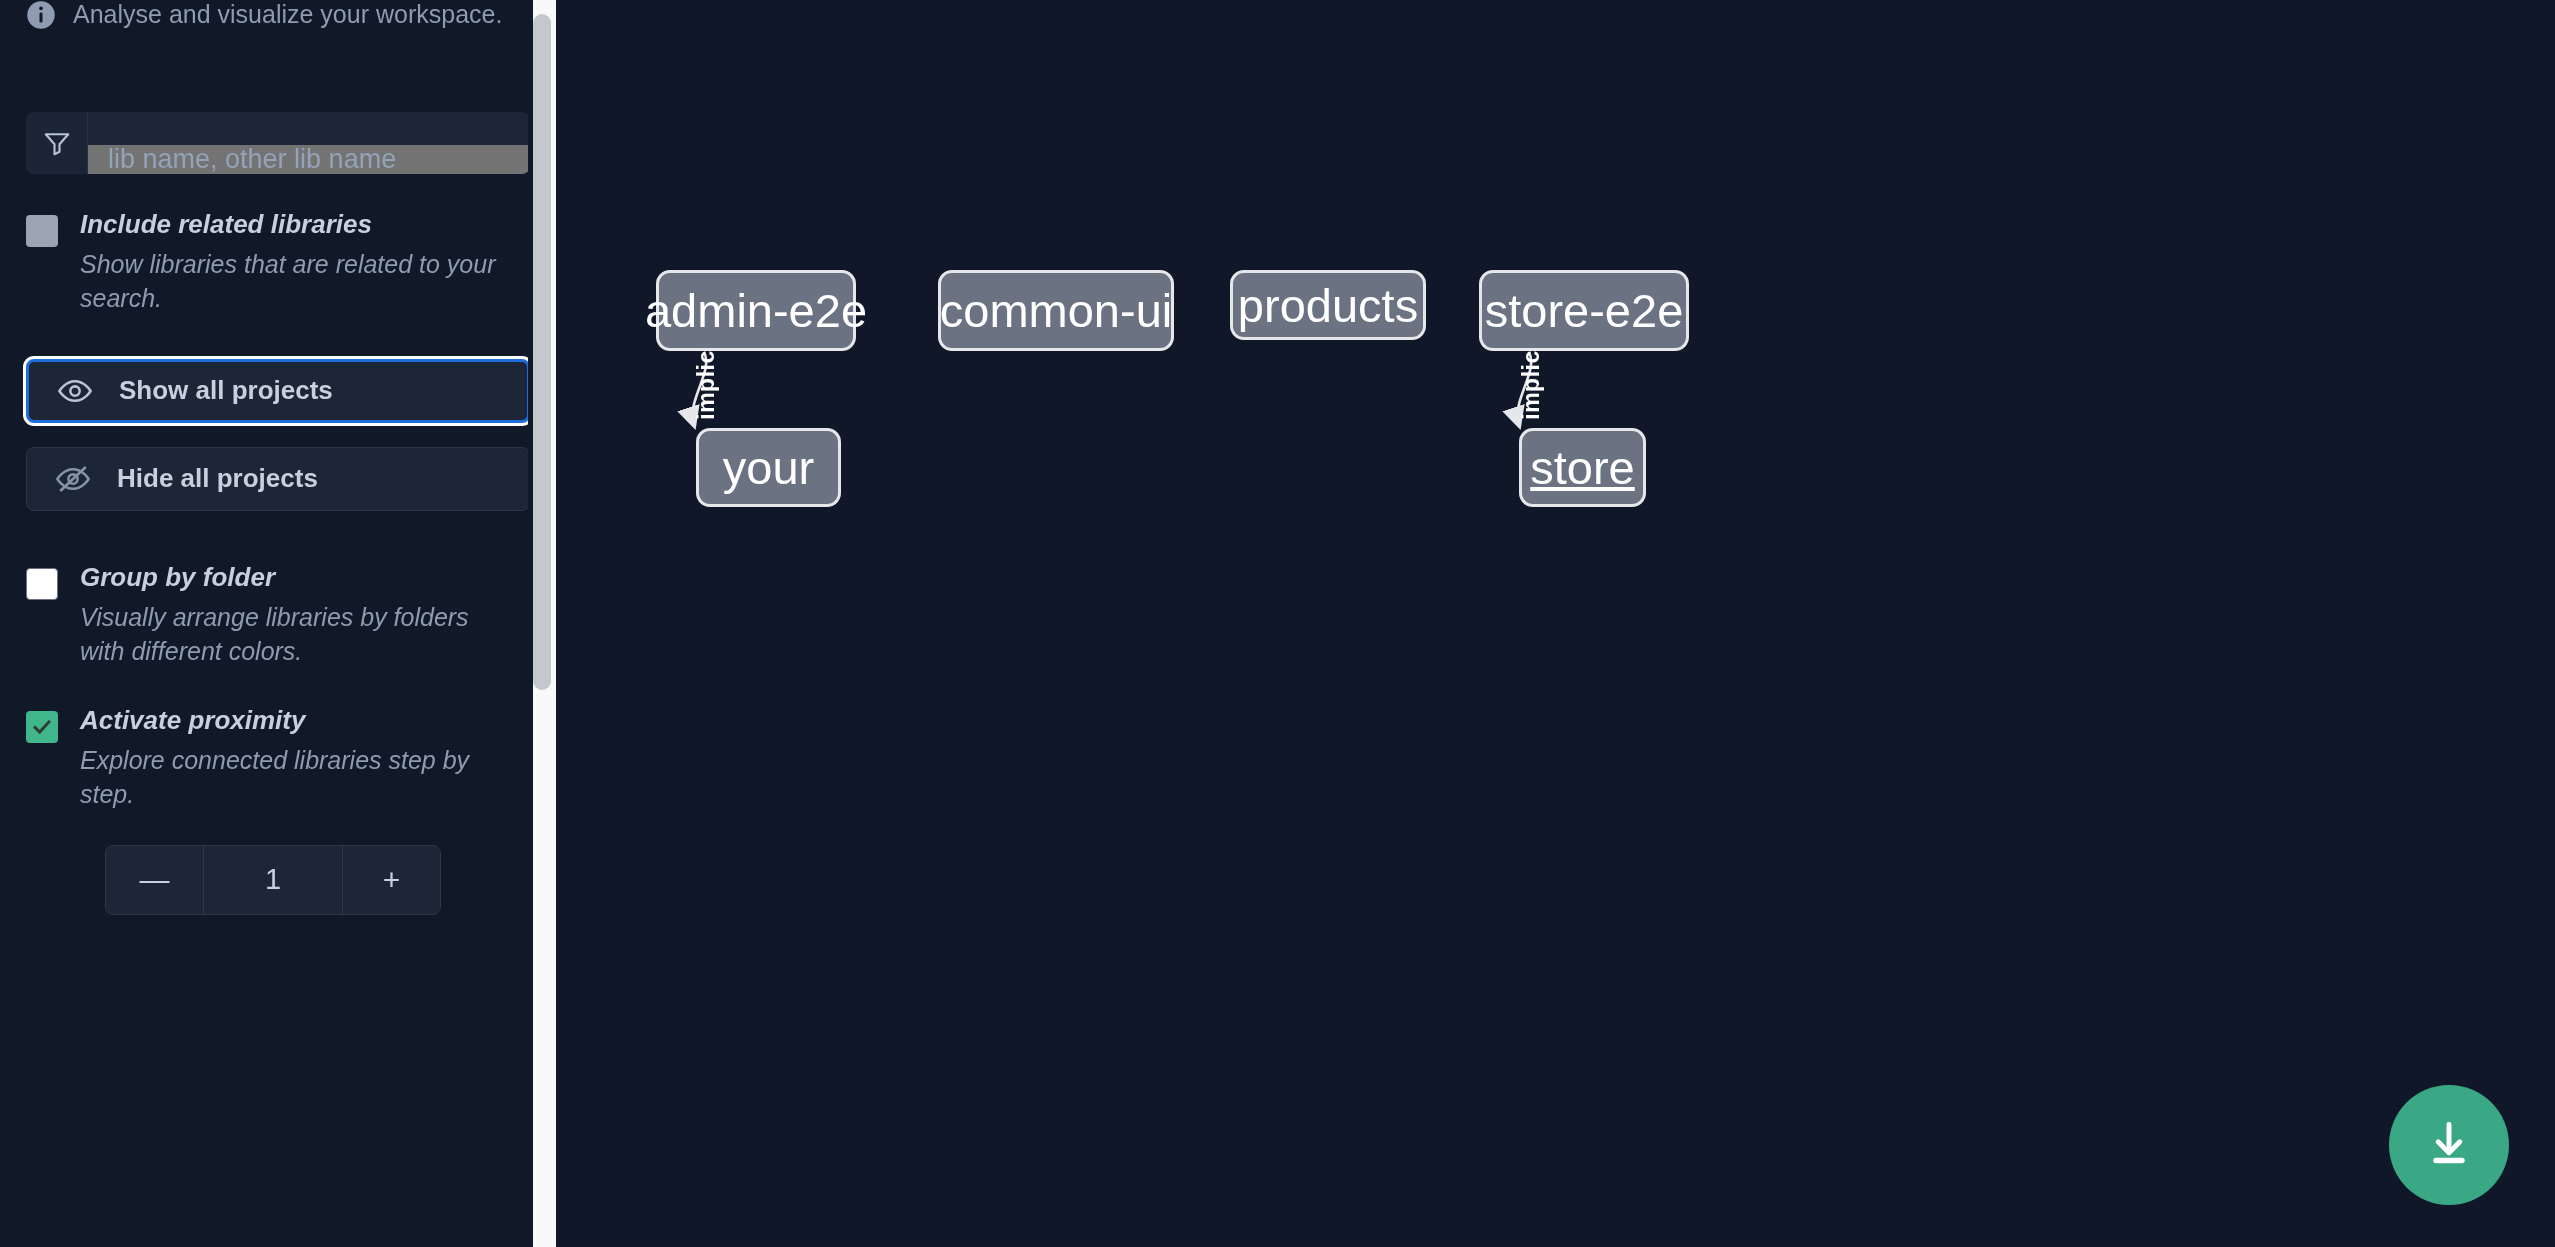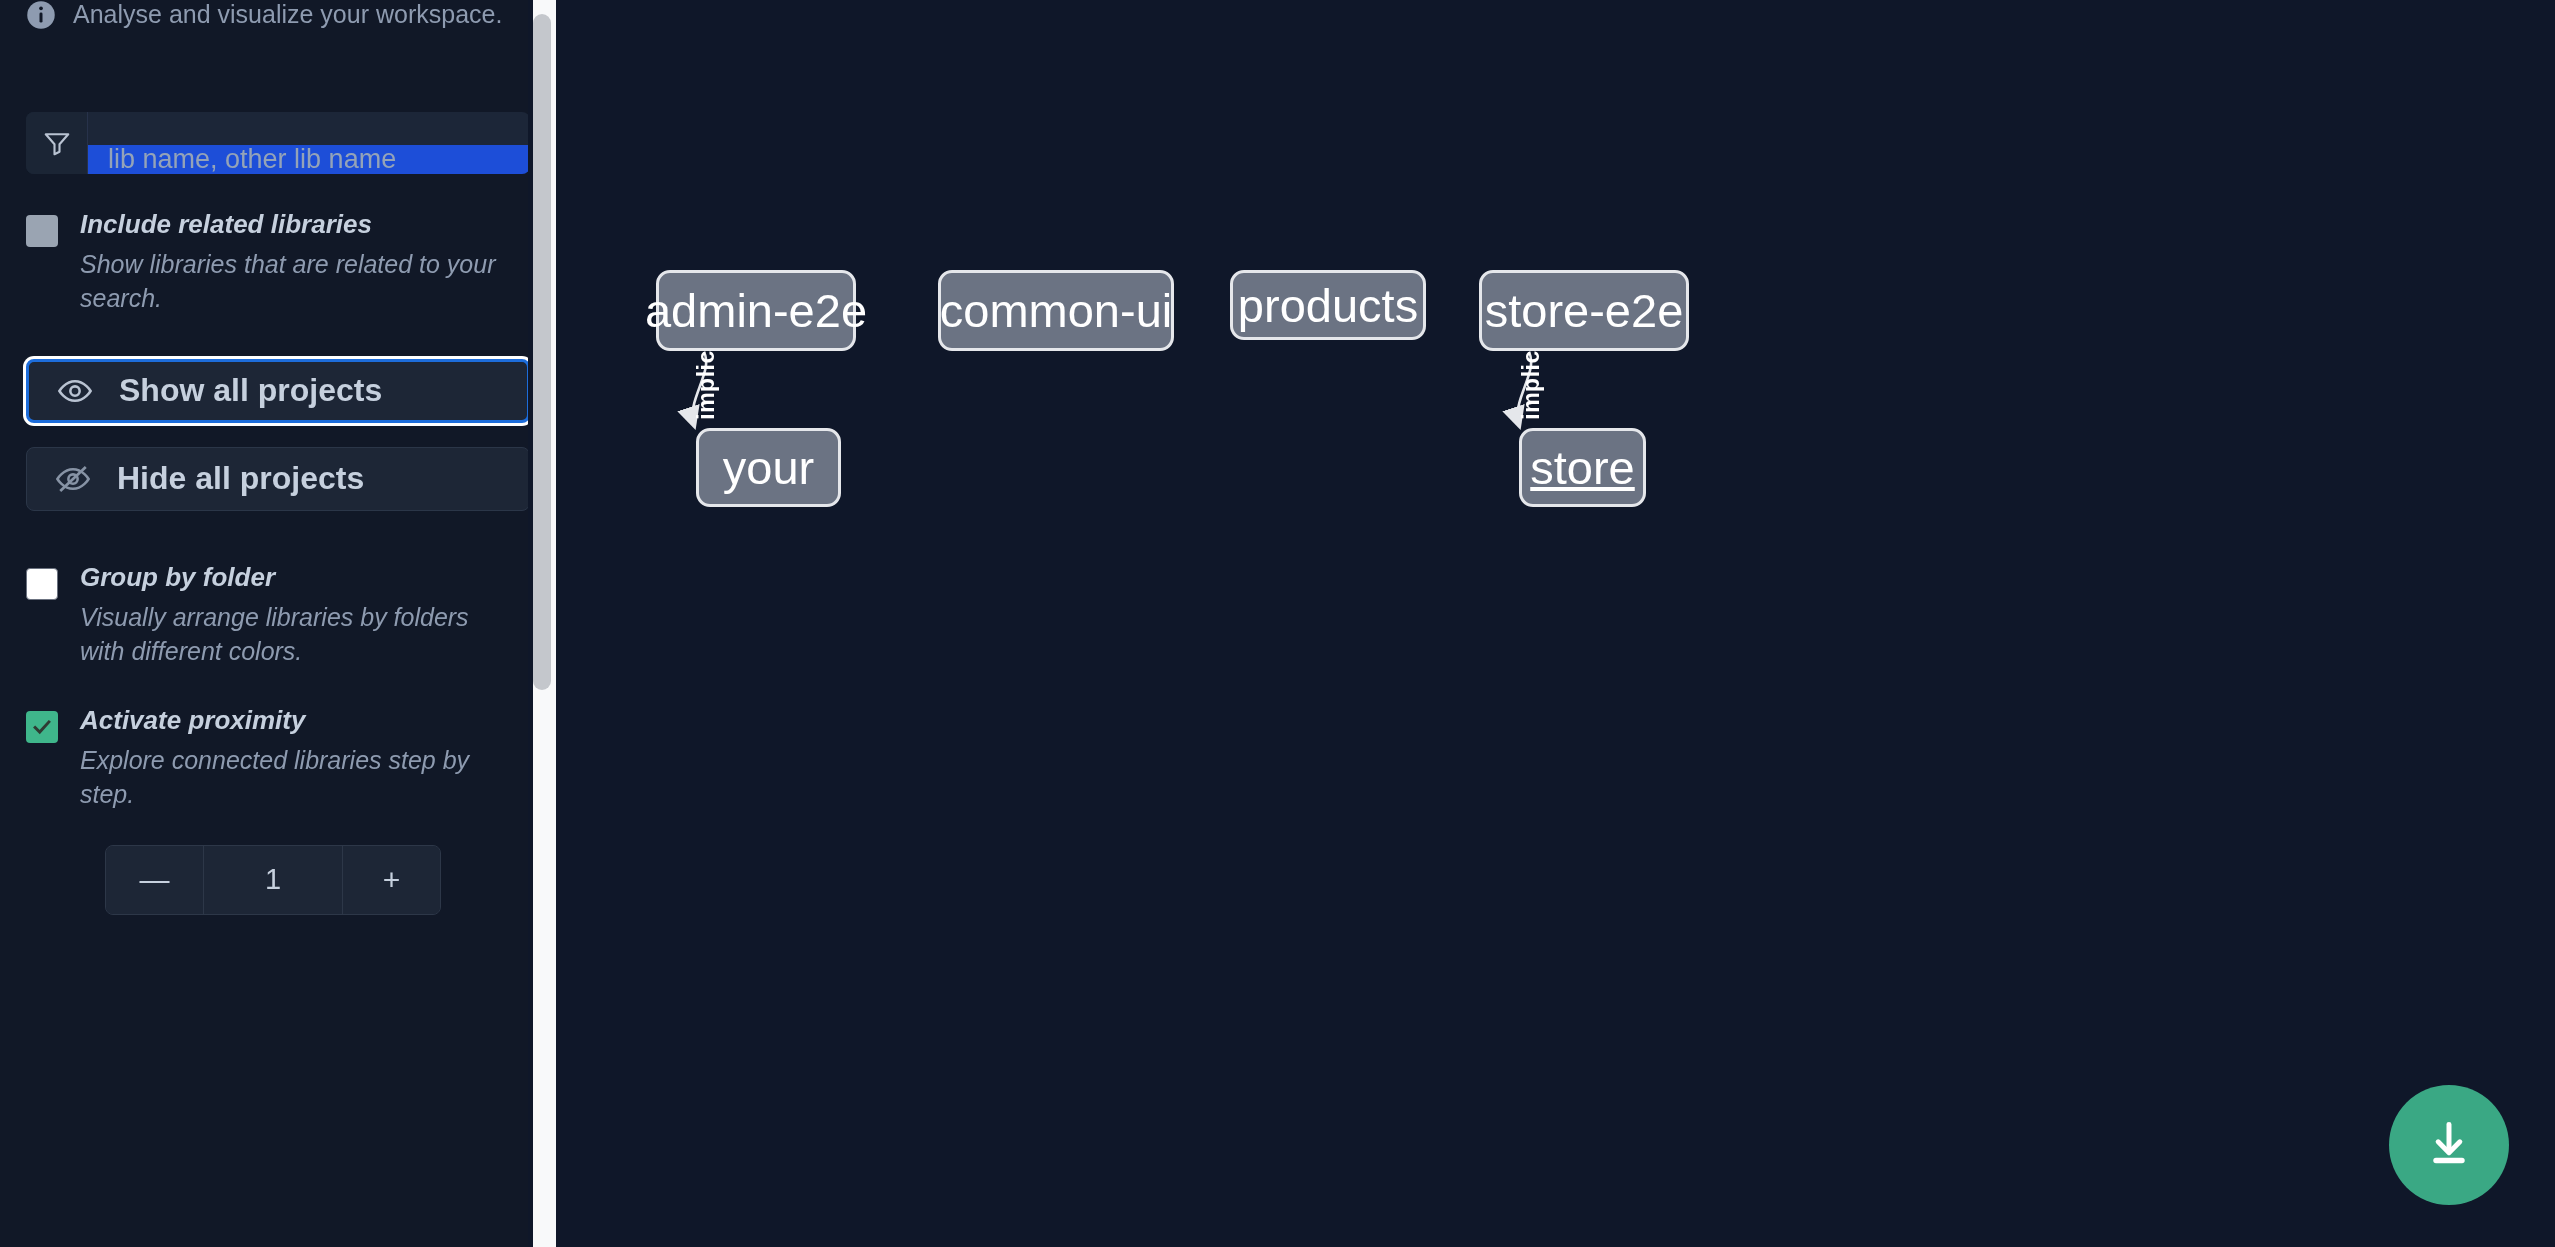--- a/index.html
+++ b/index.html
@@ -57,21 +57,21 @@
     background: #1c2638;
   }
   .filter-icon-box {
     width: 62px; flex: 0 0 62px;
     display: flex; align-items: center; justify-content: center;
     background: #1b2535;
     border-right: 1px solid #27324a;
     cursor: pointer;
   }
   .filter-input {
-    flex: 1; border: 0; outline: none; background: #1d4ed8;
+    flex: 1; border: 0; outline: none; background: #737373;
     color: #cbd5e1; font-size: 27px; padding-left: 20px;
     font-family: "Liberation Sans", sans-serif;
     margin-top: 33px;
   }
   .filter-input::placeholder { color: #94a3b8; }
 
   
   .check-row { display: flex; padding: 0 26px; margin-top: 36px; }
   .chk {
     flex: 0 0 32px; width: 32px; height: 32px;
@@ -103,21 +103,21 @@
     padding-left: 28px;
     cursor: pointer;
   }
   .act-btn + .act-btn { margin-top: 24px; }
   .act-btn.focused {
     border: 3px solid #1d6ddb;
     box-shadow: 0 0 0 3px #ffffff;
   }
   .act-btn .eye { width: 36px; height: 36px; flex: 0 0 36px; }
   .act-btn .lbl {
-    margin-left: 26px; font-size: 32px; font-weight: bold; color: #c6d0de;
+    margin-left: 26px; font-size: 26px; font-weight: bold; color: #c6d0de;
   }
 
   
   .stepper {
     margin: 34px 26px 0 105px;
     width: 336px; height: 70px;
     display: flex;
     border: 1px solid #2d3748;
     border-radius: 8px;
     overflow: hidden;

